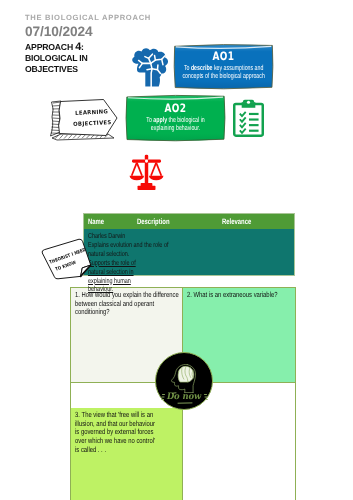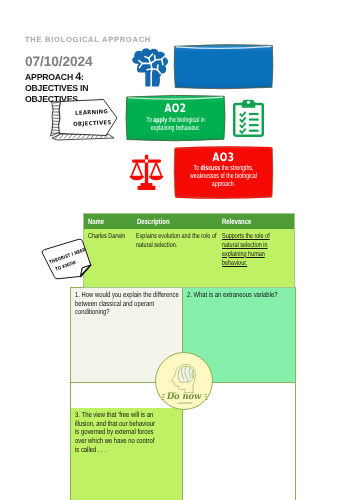--- a/index.html
+++ b/index.html
@@ -4,23 +4,23 @@
 <title>The Biological Approach</title>
 <style>
   html,body{margin:0;padding:0;}
   body{width:353px;height:500px;background:#ffffff;overflow:hidden;
        font-family:"Liberation Sans",sans-serif;-webkit-font-smoothing:antialiased;text-rendering:geometricPrecision;}
   .page{position:relative;width:353px;height:500px;}
 
   
   .hdr{position:absolute;left:25px;top:13px;width:200px;}
   .hdr-eyebrow{font-size:7.6px;font-weight:bold;color:#a9a9a9;letter-spacing:.69px;
-               line-height:9px;white-space:nowrap;margin-top:22px;}
+               line-height:9px;white-space:nowrap;}
   .hdr-date{font-size:13.7px;font-weight:bold;color:#808080;line-height:15px;
-            letter-spacing:-.1px;margin-top:10px;white-space:nowrap;}
+            letter-spacing:-.1px;margin-top:2px;white-space:nowrap;}
   .hdr-chapter{font-size:8.7px;font-weight:bold;color:#131313;line-height:10.8px;
                letter-spacing:-.22px;margin-top:3px;}
   .hdr-chapter .big{font-size:10.9px;}
 
   
   .ao{position:absolute;color:#fff;text-align:center;box-sizing:border-box;}
   .ao svg{position:absolute;left:0;top:0;width:100%;height:100%;display:block;}
   .ao .ao-inner{position:relative;z-index:2;width:100%;}
   .ao-title{font-family:"DejaVu Sans Condensed","DejaVu Sans",sans-serif;font-weight:bold;
             font-size:11.6px;line-height:10px;letter-spacing:.5px;
@@ -33,27 +33,27 @@
   #ao1 .ao-body{padding-top:3px;width:126%;margin-left:-13%;}
   #ao2{left:125px;top:94px;width:101px;height:48px;}
   #ao2 .ao-title{padding-top:9px;}
   #ao2 .ao-body{padding-top:3px;width:108%;margin-left:-4%;}
   #ao3{left:173px;top:146px;width:101px;height:53px;}
   #ao3 .ao-title{padding-top:6px;}
   #ao3 .ao-body{padding-top:2px;width:104%;margin-left:-2%;}
 
   
   .tbl{position:absolute;left:83px;top:213px;width:212px;box-sizing:border-box;
-       border:0.8px solid #a9c596;background:#bef264;}
+       border:0.8px solid #a9c596;background:#0f766e;}
   .tbl-head{display:flex;background:#4f9b36;height:15px;align-items:center;
             padding-left:4px;box-sizing:border-box;}
   .tbl-head .cell{font-family:"Liberation Sans",sans-serif;font-size:7.8px;font-weight:bold;
                   color:#ffffff;white-space:nowrap;overflow:visible;}
   .tbl-head .cell span{display:inline-block;transform:scaleX(.76);transform-origin:0 50%;}
-  .tbl-body{display:flex;padding:3px 0 0 4px;box-sizing:border-box;height:58px;}
+  .tbl-body{display:flex;padding:3px 0 0 4px;box-sizing:border-box;height:46px;flex-direction:column;}
   .tbl-body .cell{font-family:"Liberation Sans",sans-serif;font-size:7.2px;color:#141414;
                   line-height:8.9px;}
   .tbl-body .cell span{display:block;transform:scaleX(.76);transform-origin:0 0;
                        width:131.6%;}
   .hc1{width:49px;}.hc2{width:85px;}.hc3{width:70px;}
   .bc1{width:48px;}.bc2{width:86px;}.bc3{width:57px;text-decoration:underline;}
 
   
   #note{left:38px;top:238px;width:57px;height:42px;z-index:9;}
   .note-txt{position:absolute;left:0;top:0;width:100%;height:100%;}
@@ -68,21 +68,21 @@
   .qcell .qtxt{font-family:"Liberation Sans",sans-serif;font-size:7.45px;line-height:8.6px;
                color:#111;display:block;transform:scaleX(.79);transform-origin:0 0;
                width:129%;}
   #q1{width:112px;height:95px;background:#f3f5ed;border-right:1.2px solid #8fb055;
       border-bottom:1.2px solid #8fb055;}
   #q2{width:111.6px;height:95px;background:#86efac;border-bottom:1.2px solid #8fb055;}
   #q3{width:112px;height:95.6px;background:#bef264;border-right:1.2px solid #8fb055;
       padding-right:24px;}
   #q4{width:111.6px;height:95.6px;background:#eef1e3;padding-left:29px;}
   .qcircle{position:absolute;left:155px;top:352px;width:56px;height:56px;border-radius:50%;
-           background:#fef9c3;border:1.3px solid #8fb055;z-index:6;}
+           background:#000000;border:1.3px solid #8fb055;z-index:6;}
   #head-svg{position:absolute;left:11px;top:7px;width:33px;height:33px;}
   .donow{position:absolute;left:0;bottom:7px;width:100%;text-align:center;
          font-family:"DejaVu Serif",serif;font-weight:bold;font-style:italic;
          font-size:9.0px;color:#6f9044;letter-spacing:-.1px;
          transform:scaleX(.93);}
   .donow-deco{position:absolute;left:0;top:0;width:56px;height:56px;pointer-events:none;}
 
   
   .icon{position:absolute;}
   #brain-ic{left:124px;top:47px;width:51px;height:42px;}
@@ -95,21 +95,21 @@
   #scale-ic{left:129px;top:154px;width:35px;height:38px;}
 </style>
 </head>
 <body>
 
 <div class="page">
 
   <div class="hdr">
     <div class="hdr-eyebrow">THE BIOLOGICAL APPROACH</div>
     <div class="hdr-date">07/10/2024</div>
-    <div class="hdr-chapter"><span>APPROACH </span><span class="big">4</span><span>:</span><br><span>OBJECTIVES IN</span><br><span>OBJECTIVES</span></div>
+    <div class="hdr-chapter"><span>APPROACH </span><span class="big">4</span><span>:</span><br><span>BIOLOGICAL IN</span><br><span>OBJECTIVES</span></div>
   </div>
 
   <div class="quad">
     <div class="qcell" id="q1">
       <span class="qtxt"><span>1.</span>&nbsp;<span>How would you explain the difference between classical and operant conditioning?</span></span>
     </div>
     <div class="qcell" id="q2">
       <span class="qtxt"><span>2.</span>&nbsp;<span>What is an extraneous variable?</span></span>
     </div>
     <div class="qcell" id="q3">
@@ -268,20 +268,24 @@
         <linearGradient id="g1" x1="0" y1="0" x2="0" y2="1">
           <stop offset="0" stop-color="#2e8ac9"></stop>
             <stop offset="0.16" stop-color="#0971bc"></stop>
           <stop offset="0.82" stop-color="#0971bc"></stop>
             <stop offset="1" stop-color="#0966ab"></stop>
         </linearGradient>
       </defs>
       <path d="M3.2 6.4 Q100 0.6 196.8 4.8 Q199.2 46 196 86.8 Q100 92.4 4.4 87.2 Q0.8 46 3.2 6.4 Z" fill="url(#g1)" stroke="#595c37" stroke-width="1.6"></path>
       <path d="M5.6 7.6 Q100 14 194.6 6.6" fill="none" stroke="#ffffff" stroke-width="2.3" opacity="0.82"></path>
     </svg>
+    <div class="ao-inner">
+      <div class="ao-title">AO1</div>
+      <div class="ao-body"><span>To </span><b>describe</b><span> key assumptions and concepts of the biological approach</span></div>
+    </div>
   </div>
 
   <div class="icon" id="clip-ic">
     <svg viewBox="0 0 100 122" width="100%" height="100%">
       <g fill="none" stroke="#12a24f" stroke-width="8">
         <rect x="4" y="16" width="92" height="102" rx="5"></rect>
       </g>
       <path d="M28 10 h44 v18 h-44 z" fill="#12a24f"></path>
       <path d="M38 2 h24 a6 6 0 0 1 6 6 v4 h-36 v-4 a6 6 0 0 1 6 -6 z" fill="#12a24f"></path>
       <circle cx="50" cy="10" r="5" fill="#ffffff"></circle>
@@ -340,25 +344,14 @@
         <path d="M78 25 L63 63"></path>
         <path d="M78 25 L93 63"></path>
       </g>
       <g fill="#f60a06">
         <path d="M1 63 h42 a21 13 0 0 1 -42 0 z"></path>
         <path d="M57 63 h42 a21 13 0 0 1 -42 0 z"></path>
       </g>
     </svg>
   </div>
 
-  <div class="ao" id="ao3">
-    <svg viewBox="0 0 200 102" preserveAspectRatio="none">
-      <path d="M3.2 4.6 Q100 0.4 196.8 3.6 Q199.4 51 196.2 97.2 Q100 102.4 4.0 97.8 Q0.6 51 3.2 4.6 Z" fill="#f60a06" stroke="#6e7f58" stroke-width="1.3"></path>
-      <path d="M5 4.0 Q100 -0.4 195 3.0" fill="none" stroke="#f60a06" stroke-width="2.4"></path>
-      <path d="M5 98.2 Q100 103 195 97.8" fill="none" stroke="#f60a06" stroke-width="2.4"></path>
-    </svg>
-    <div class="ao-inner">
-      <div class="ao-title">AO3</div>
-      <div class="ao-body"><span>To </span><b>discuss</b><span> the strengths, weaknesses of the biological approach.</span></div>
-    </div>
-  </div>
 
 </div>
 
 </body></html>

